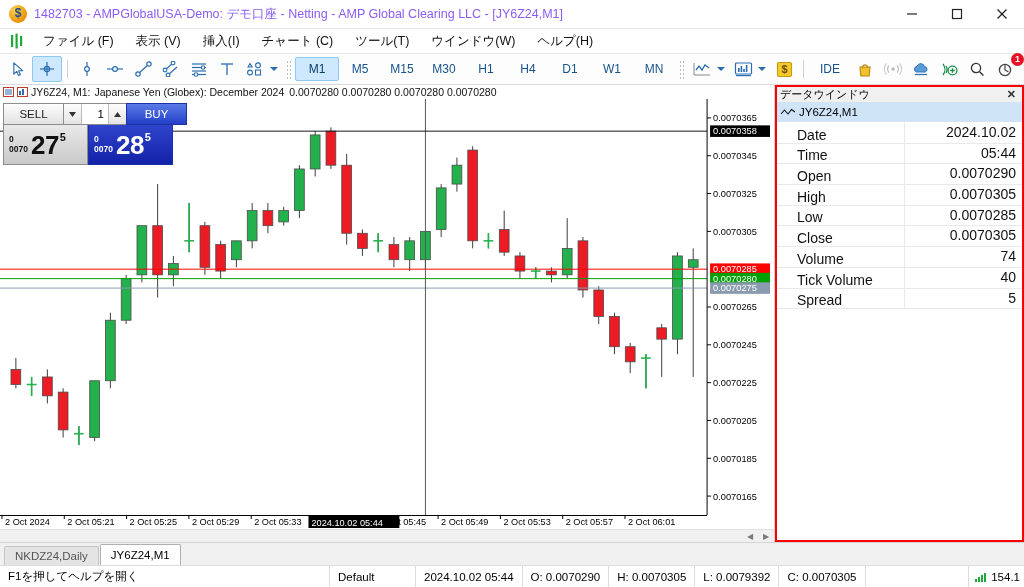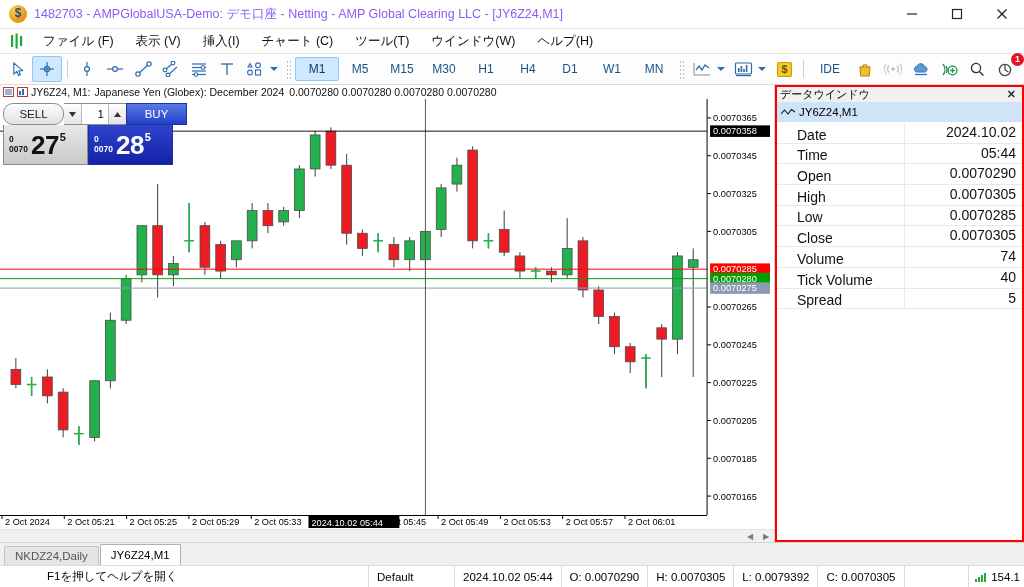--- a/index.html
+++ b/index.html
@@ -58,21 +58,21 @@
   .chart-foot{height:14px;background:#fff;position:relative;flex:0 0 14px;}
   .chart-scroll{height:12px;background:#f0f0f0;display:flex;align-items:center;justify-content:flex-end;flex:0 0 12px;border-top:1px solid #e2e2e2;}
   .sc-arrow{width:16px;height:11px;display:flex;align-items:center;justify-content:center;font-size:8px;color:#7a7a7a;}
 
   
   .octp{position:absolute;left:3px;top:4px;width:184px;z-index:30;
     font-family:"Liberation Sans",sans-serif;}
   .octp-top{display:flex;height:22px;}
   .oc-sell,.oc-buy{width:61px;height:22px;display:flex;align-items:center;justify-content:center;
     font-size:11.5px;border:1px solid #8c8c8c;box-sizing:border-box;}
-  .oc-sell{background:linear-gradient(#fdfdfd,#e2e2e2);color:#222;border-radius:10px;}
+  .oc-sell{background:linear-gradient(#fdfdfd,#e2e2e2);color:#222;}
   .oc-buy{background:linear-gradient(#5a7ae6,#2340c8);color:#fff;border-color:#1b33a0;}
   .oc-vol{flex:1;display:flex;height:22px;border-top:1px solid #8c8c8c;border-bottom:1px solid #8c8c8c;background:#fff;box-sizing:border-box;}
   .oc-dd{width:17px;display:flex;align-items:center;justify-content:center;background:linear-gradient(#fdfdfd,#e4e4e4);border-right:1px solid #bcbcbc;}
   .oc-num{flex:1;display:flex;align-items:center;justify-content:flex-end;padding-right:4px;font-size:11.5px;background:#fff;}
   .oc-up{width:17px;display:flex;align-items:center;justify-content:center;background:linear-gradient(#fdfdfd,#e4e4e4);border-left:1px solid #bcbcbc;}
   .octp-bot{display:flex;height:40px;}
   .px{width:85px;height:40px;display:flex;align-items:center;box-sizing:border-box;border:1px solid #8c8c8c;border-top:none;position:relative;}
   .px.sell{background:linear-gradient(#e9e9e9,#c9c9c9);color:#111;}
   .px.buy{background:linear-gradient(#2f44cc,#1322a8);color:#fff;border-color:#1b33a0;}
   .px .small{display:flex;flex-direction:column;font-size:8.5px;line-height:9.5px;margin-left:5px;font-weight:bold;}
@@ -601,21 +601,21 @@
       <div class="dw-fill"></div>
     </div>
   </div>
 
   <div class="tabsbar">
     <div class="ctab">NKDZ24,Daily</div>
     <div class="ctab active">JY6Z24,M1</div>
   </div>
 
   <div class="statusbar">
-    <div class="sb-cell first" style="width:330px;box-sizing:border-box;margin-left:39px;">F1を押してヘルプを開く</div>
+    <div class="sb-cell first" style="width:330px;box-sizing:border-box;">F1を押してヘルプを開く</div>
     <div class="sb-cell" style="width:86px;box-sizing:border-box;">Default</div>
     <div class="sb-cell">2024.10.02 05:44</div>
     <div class="sb-cell">O: 0.0070290</div>
     <div class="sb-cell">H: 0.0070305</div>
     <div class="sb-cell">L: 0.0079392</div>
     <div class="sb-cell">C: 0.0070305</div>
     <div class="sb-right">
       <span class="sig">
         <i style="height:3px"></i>
           <i style="height:5px"></i>

